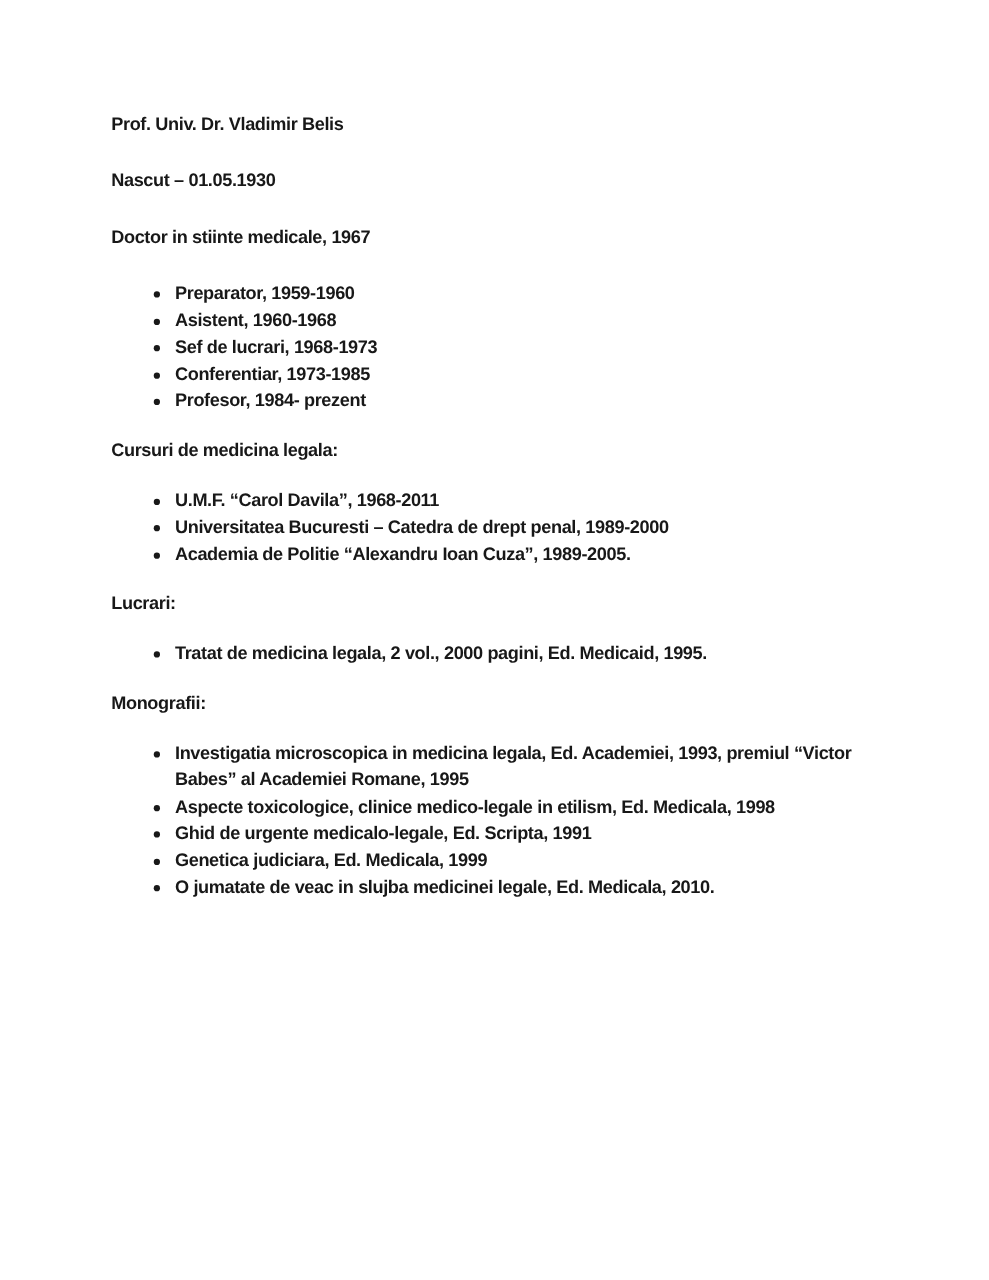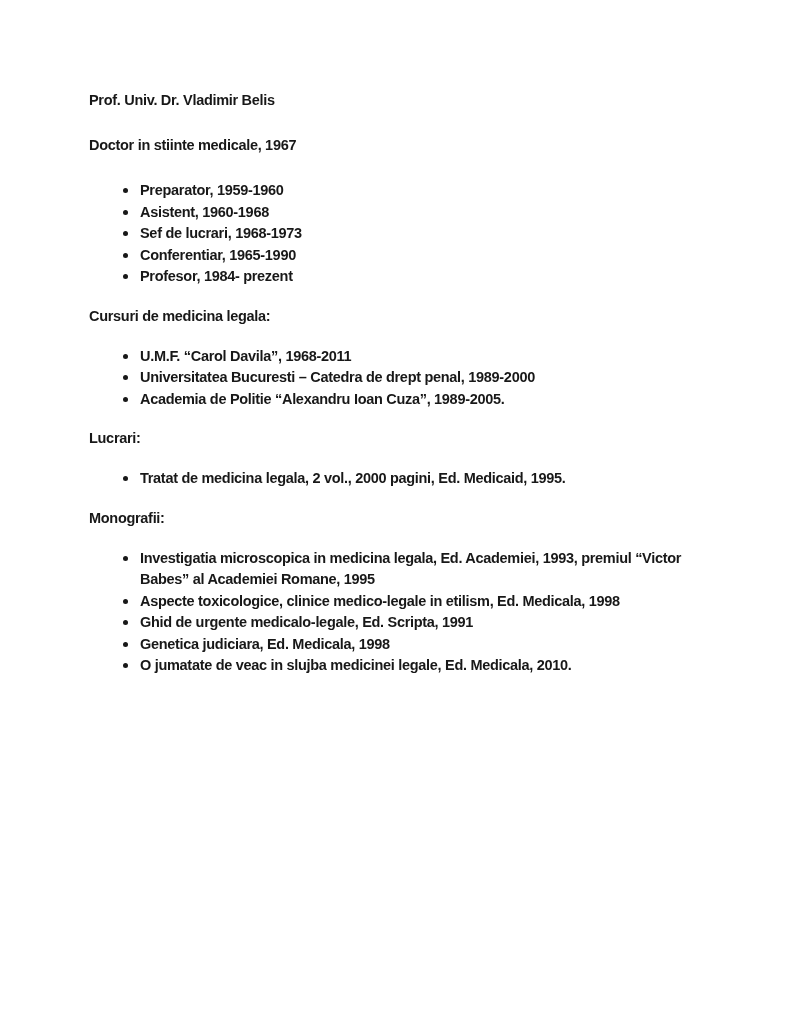--- a/index.html
+++ b/index.html
@@ -51,44 +51,45 @@
     border-radius: 50%;
     background: #181818;
   }
 </style>
 </head>
 <body>
 
 <div class="page">
 
   <p class="para">Prof. Univ. Dr. Vladimir Belis</p>
+  <p class="para">Nascut – 01.05.1930</p>
   <p class="para">Doctor in stiinte medicale, 1967</p>
 
   <ul class="bullets">
     <li>Preparator, 1959-1960</li>
     <li>Asistent, 1960-1968</li>
     <li>Sef de lucrari, 1968-1973</li>
-    <li>Conferentiar, 1965-1990</li>
+    <li>Conferentiar, 1973-1985</li>
     <li>Profesor, 1984- prezent</li>
   </ul>
 
   <h2 class="heading">Cursuri de medicina legala:</h2>
   <ul class="bullets">
     <li>U.M.F. “Carol Davila”, 1968-2011</li>
     <li>Universitatea Bucuresti – Catedra de drept penal, 1989-2000</li>
     <li>Academia de Politie “Alexandru Ioan Cuza”, 1989-2005.</li>
   </ul>
 
   <h2 class="heading">Lucrari:</h2>
   <ul class="bullets">
     <li>Tratat de medicina legala, 2 vol., 2000 pagini, Ed. Medicaid, 1995.</li>
   </ul>
 
   <h2 class="heading">Monografii:</h2>
   <ul class="bullets">
     <li>Investigatia microscopica in medicina legala, Ed. Academiei, 1993, premiul “Victor Babes” al Academiei Romane, 1995</li>
     <li>Aspecte toxicologice, clinice medico-legale in etilism, Ed. Medicala, 1998</li>
     <li>Ghid de urgente medicalo-legale, Ed. Scripta, 1991</li>
-    <li>Genetica judiciara, Ed. Medicala, 1998</li>
+    <li>Genetica judiciara, Ed. Medicala, 1999</li>
     <li>O jumatate de veac in slujba medicinei legale, Ed. Medicala, 2010.</li>
   </ul>
 
 </div>
 
 </body></html>

